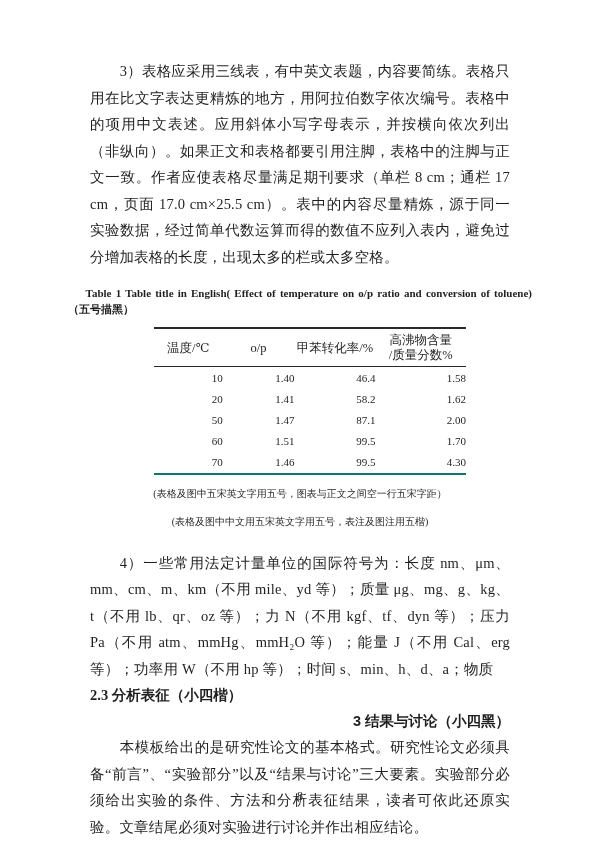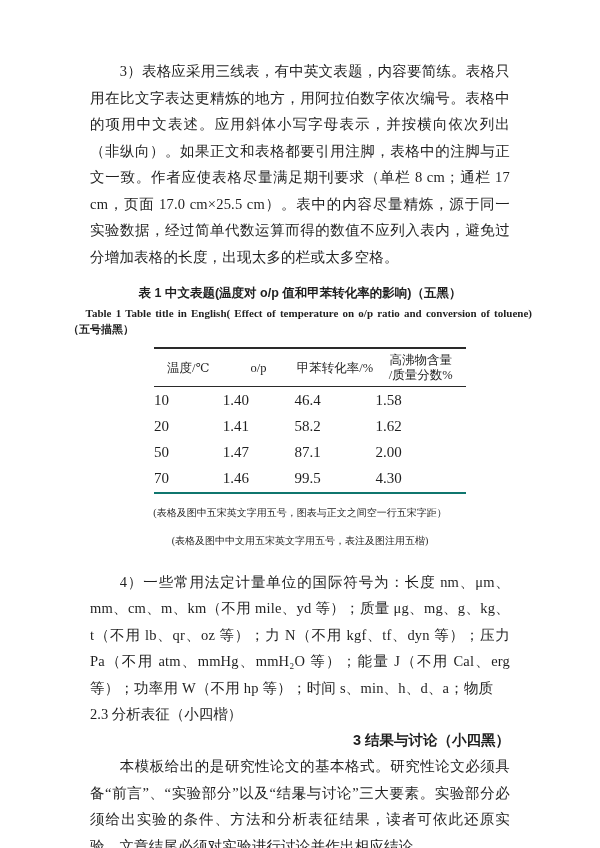--- a/index.html
+++ b/index.html
@@ -58,38 +58,39 @@
   .t1 th {
     font-weight: normal;
     font-size: 12.5px;
     line-height: 15px;
     padding: 4px 0 3px 0;
     text-align: center;
     white-space: pre-line;
     vertical-align: middle;
   }
   .t1 td {
-    font-size: 15px;
-    text-align: left;
+    font-size: 11px;
+    text-align: right;
     padding: 4.6px 0;
   }
   .table-note {
     text-align: center;
     font-size: 10px;
     line-height: 15px;
   }
   .table-note.first { margin-top: 11px; }
   .table-note.second { margin-top: 13px; }
   .units-para { margin-top: 21px; }
   .heading-kai {
     margin: 0;
     font-size: 14.5px;
     line-height: 26px;
     text-indent: 0;
     text-align: left;
+    font-weight: bold;
   }
   .heading-hei {
     margin: 0;
     font-family: "Liberation Sans", "DejaVu Sans", sans-serif;
     font-weight: bold;
     font-size: 14.5px;
     line-height: 26px;
     text-indent: 0;
     text-align: right;
   }
@@ -104,21 +105,20 @@
   }
 </style>
 </head>
 <body>
 
 <div class="page">
 
   <p class="body-para">3）表格应采用三线表，有中英文表题，内容要简练。表格只用在比文字表达更精炼的地方，用阿拉伯数字依次编号。表格中的项用中文表述。应用斜体小写字母表示，并按横向依次列出（非纵向）。如果正文和表格都要引用注脚，表格中的注脚与正文一致。作者应使表格尽量满足期刊要求（单栏 8 cm；通栏 17 cm，页面 17.0 cm×25.5 cm）。表中的内容尽量精炼，源于同一实验数据，经过简单代数运算而得的数值不应列入表内，避免过分增加表格的长度，出现太多的栏或太多空格。</p>
 
   <div class="caption-block">
-    <div class="caption-zh">表 1 中文表题(温度对 o/p 值和甲苯转化率的影响)（五黑）</div>
     <div class="caption-en">Table 1 Table title in English( Effect of temperature on o/p ratio and conversion of toluene)（五号描黑）</div>
   </div>
 
   <table class="t1">
     <thead>
       <tr>
         <th style="width:22%">温度/℃</th>
         <th style="width:23%">o/p</th>
         <th style="width:26%">甲苯转化率/%</th>
         <th style="width:29%">高沸物含量
@@ -138,20 +138,26 @@
         <td>58.2</td>
         <td>1.62</td>
       </tr>
       <tr>
         <td>50</td>
         <td>1.47</td>
         <td>87.1</td>
         <td>2.00</td>
       </tr>
       <tr>
+        <td>60</td>
+        <td>1.51</td>
+        <td>99.5</td>
+        <td>1.70</td>
+      </tr>
+      <tr>
         <td>70</td>
         <td>1.46</td>
         <td>99.5</td>
         <td>4.30</td>
       </tr>
     </tbody>
   </table>
 
   <div class="table-note first">(表格及图中五宋英文字用五号，图表与正文之间空一行五宋字距）</div>
   <div class="table-note second">(表格及图中中文用五宋英文字用五号，表注及图注用五楷)</div>

